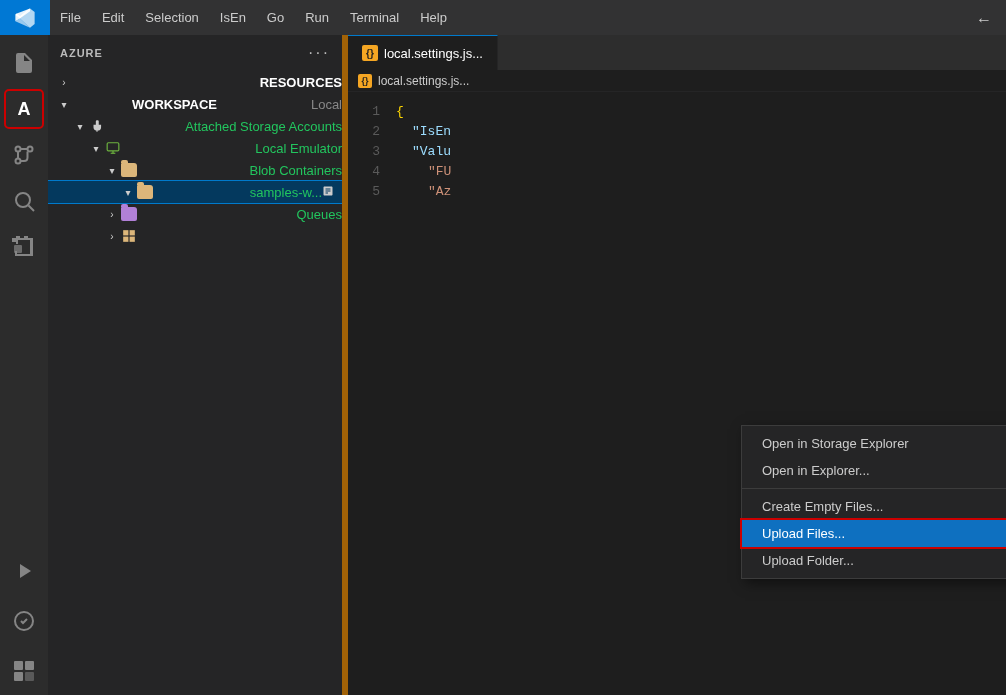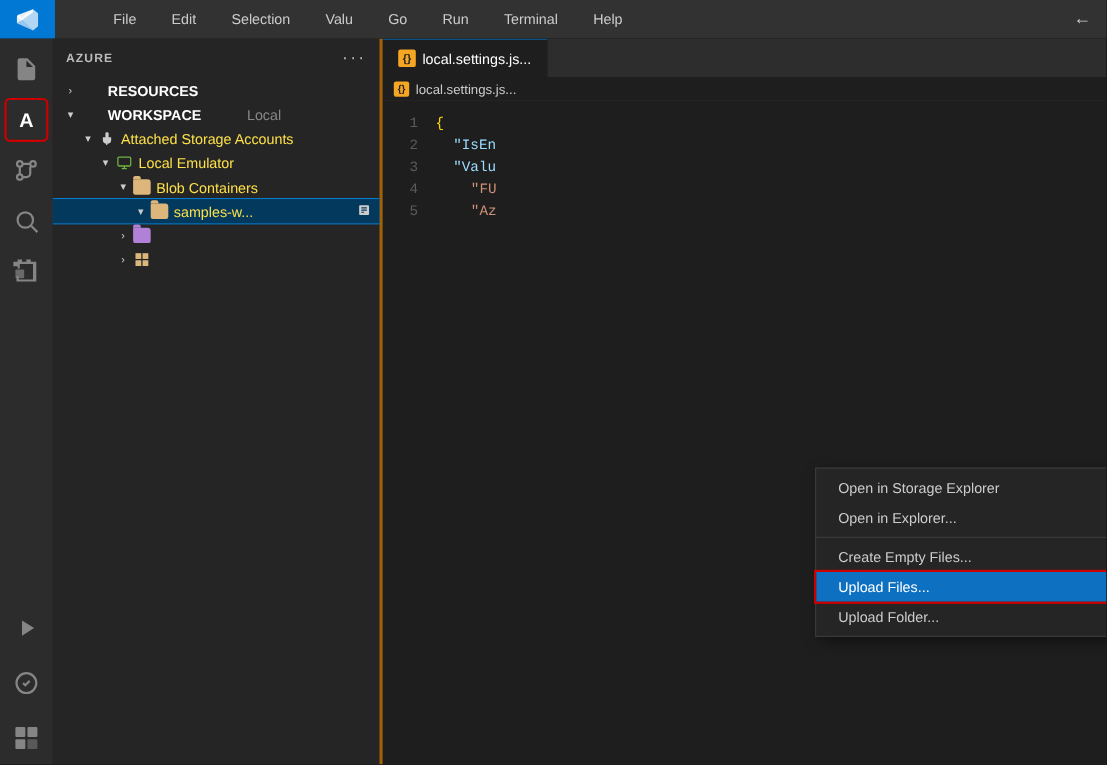--- a/index.html
+++ b/index.html
@@ -32,22 +32,21 @@
       justify-content: center;
       flex-shrink: 0;
     }
     .titlebar-logo svg {
       width: 22px;
       height: 22px;
     }
     .titlebar-menu {
       display: flex;
       height: 100%;
-      gap: 12px;
-      padding-left: 43px;
+      gap: 1px;
     }
     .titlebar-menu-item {
       padding: 0 10px;
       height: 100%;
       display: flex;
       align-items: center;
       cursor: pointer;
       color: #cccccc;
       font-size: 13px;
     }
@@ -100,21 +99,22 @@
     }
 
     
     .sidebar {
       width: 300px;
       background: #252526;
       display: flex;
       flex-direction: column;
       flex-shrink: 0;
       overflow: hidden;
-      border-right: 3px solid #a16207;
+      border-right: 6px solid #a16207;
+      text-align: right;
     }
     .sidebar-header {
       padding: 8px 12px;
       display: flex;
       align-items: center;
       justify-content: space-between;
       height: 36px;
     }
     .sidebar-title {
       font-size: 11px;
@@ -158,21 +158,21 @@
       height: 18px;
       display: flex;
       align-items: center;
       justify-content: center;
       flex-shrink: 0;
       margin-right: 4px;
     }
 
     .tree-label {
       font-size: 13px;
-      color: #fde047;
+      color: #22c55e;
       flex: 1;
     }
     .tree-label.bold { font-weight: 700; color: #ffffff; margin-left: 26px; }
     .tree-label.muted { color: #888888; font-weight: normal; margin-left: 6px; }
 
     .indent1 { padding-left: 8px; }
     .indent2 { padding-left: 24px; }
     .indent3 { padding-left: 40px; }
     .indent4 { padding-left: 56px; }
     .indent5 { padding-left: 72px; }
@@ -328,21 +328,21 @@
       <path d="M17.5 1.5L6.5 12.5L1.5 8.5L3 7L6.5 10L16 2.5L17.5 1.5Z" fill="white"></path>
       <path d="M17.5 1.5L22.5 5.5V18.5L17.5 22.5L6.5 12.5L17.5 1.5Z" fill="white" opacity="0.7"></path>
       <path d="M1.5 8.5L3 7L17.5 1.5V4.5L6.5 12.5L1.5 15.5V8.5Z" fill="white" opacity="0.9"></path>
       <path d="M1.5 15.5L6.5 12.5L17.5 22.5L1.5 15.5Z" fill="white" opacity="0.6"></path>
     </svg>
   </div>
   <div class="titlebar-menu">
     <div class="titlebar-menu-item">File</div>
     <div class="titlebar-menu-item">Edit</div>
     <div class="titlebar-menu-item">Selection</div>
-    <div class="titlebar-menu-item">Valu</div>
+    <div class="titlebar-menu-item">IsEn</div>
     <div class="titlebar-menu-item">Go</div>
     <div class="titlebar-menu-item">Run</div>
     <div class="titlebar-menu-item">Terminal</div>
     <div class="titlebar-menu-item">Help</div>
   </div>
   <div class="titlebar-back" style="margin-left:auto; color:#cccccc; font-size:16px;">←</div>
 </div>
 
 <div class="main">
 
@@ -464,20 +464,21 @@
         </svg>
       </div>
     </div>
 
 
     <div class="tree-item indent4">
       <div class="chevron closed"></div>
       <div class="tree-icon">
         <div class="folder-icon-purple"></div>
       </div>
+      <span class="tree-label">Queues</span>
     </div>
 
     <div class="tree-item indent4">
       <div class="chevron closed"></div>
       <div class="tree-icon">
         <svg width="14" height="14" viewBox="0 0 24 24" fill="none">
           <rect x="2" y="2" width="9" height="9" fill="#dcb67a"></rect>
           <rect x="13" y="2" width="9" height="9" fill="#dcb67a"></rect>
           <rect x="2" y="13" width="9" height="9" fill="#dcb67a"></rect>
           <rect x="13" y="13" width="9" height="9" fill="#dcb67a"></rect>

